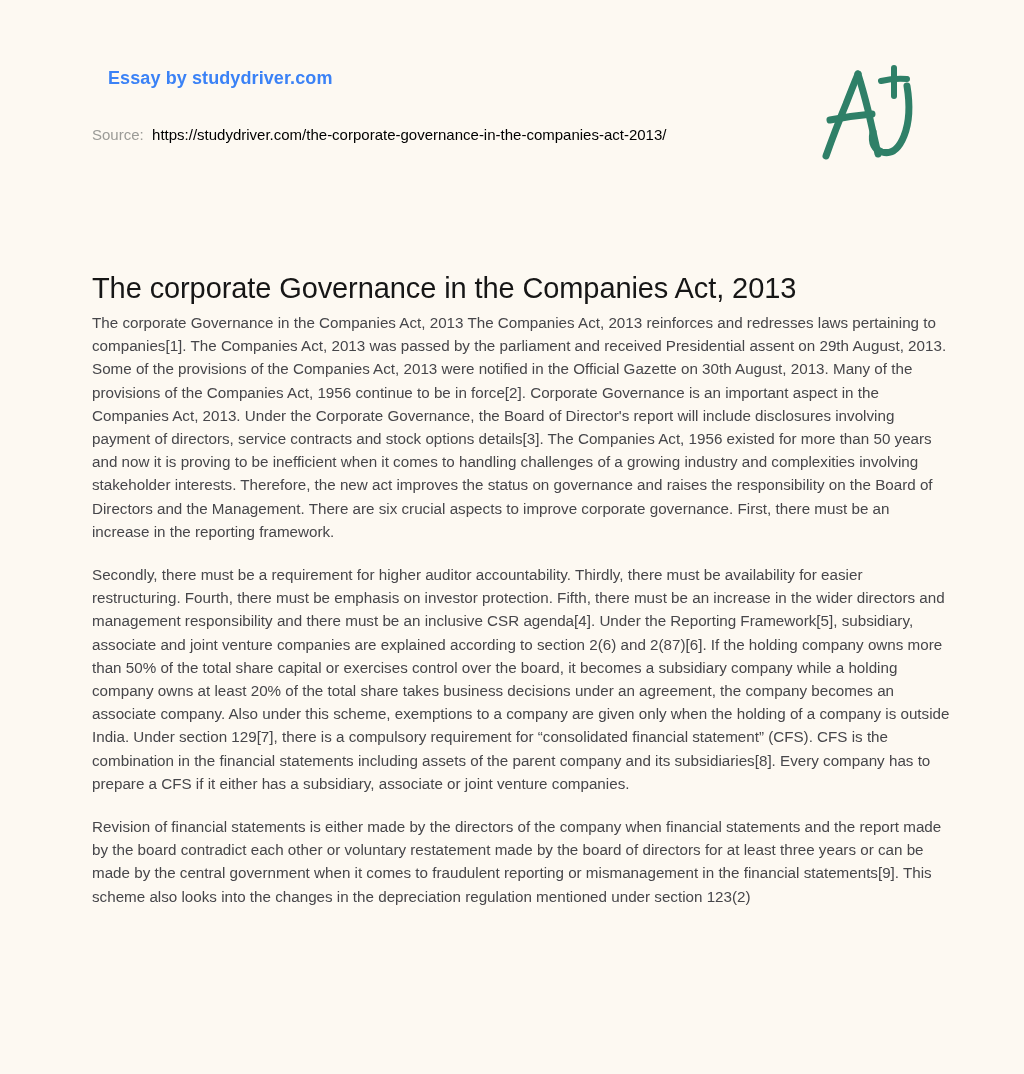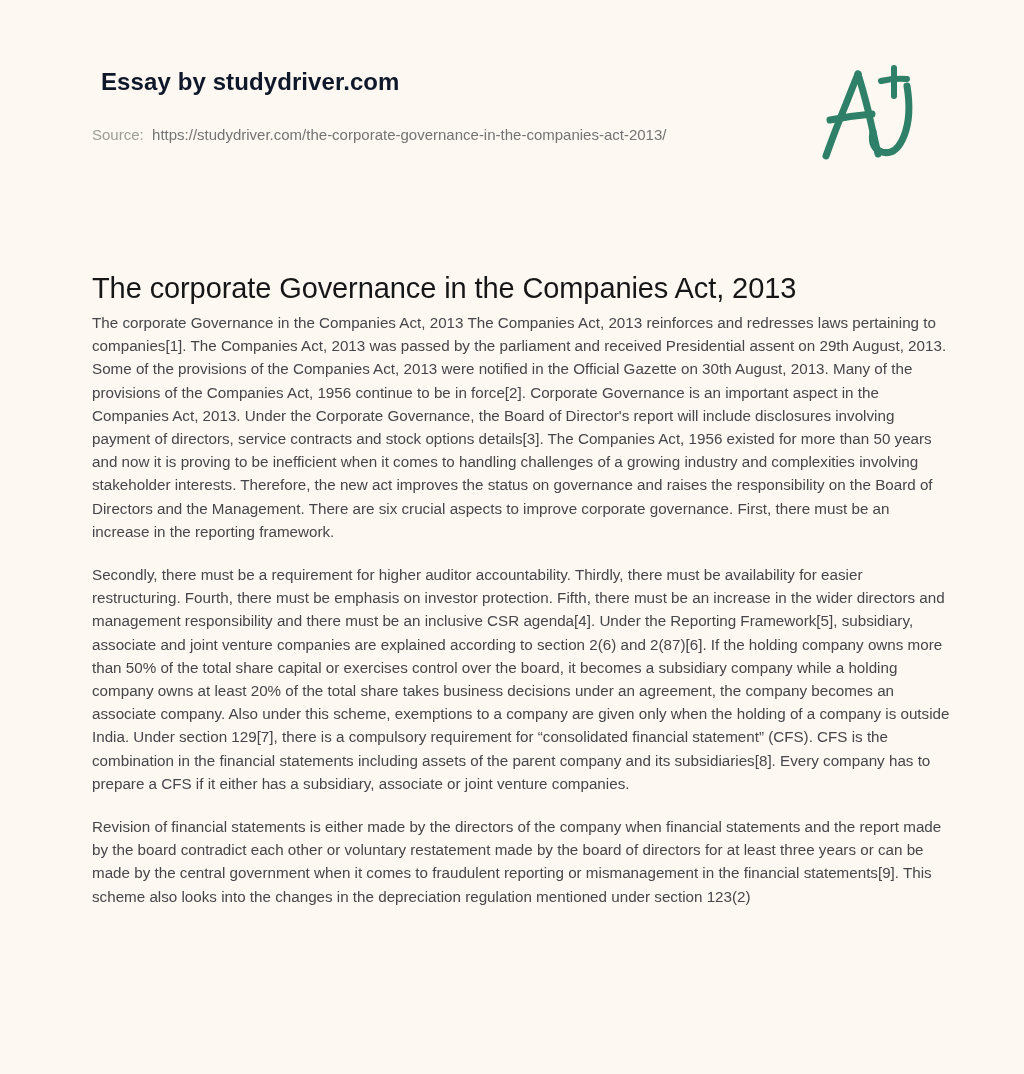--- a/index.html
+++ b/index.html
@@ -27,42 +27,42 @@
   .header {
     position: absolute;
     left: 0;
     top: 0;
     width: 1024px;
     height: 185px;
   }
 
   .brand-line {
     position: absolute;
-    left: 101px;
+    left: 108px;
     top: 68px;
-    font-size: 24px;
+    font-size: 18px;
     font-weight: bold;
-    color: #0f172a;
+    color: #3b82f6;
     letter-spacing: 0.1px;
     white-space: nowrap;
   }
 
   .source-line {
     position: absolute;
     left: 92px;
     top: 126px;
     font-size: 15px;
     white-space: nowrap;
   }
   .source-label {
     color: #9b9b97;
     margin-top: 22px;
   }
   .source-url {
-    color: #737373;
+    color: #000000;
     text-decoration: none;
   }
 
   
   .logo {
     position: absolute;
     left: 806px;
     top: 48px;
     width: 124px;
     height: 124px;

